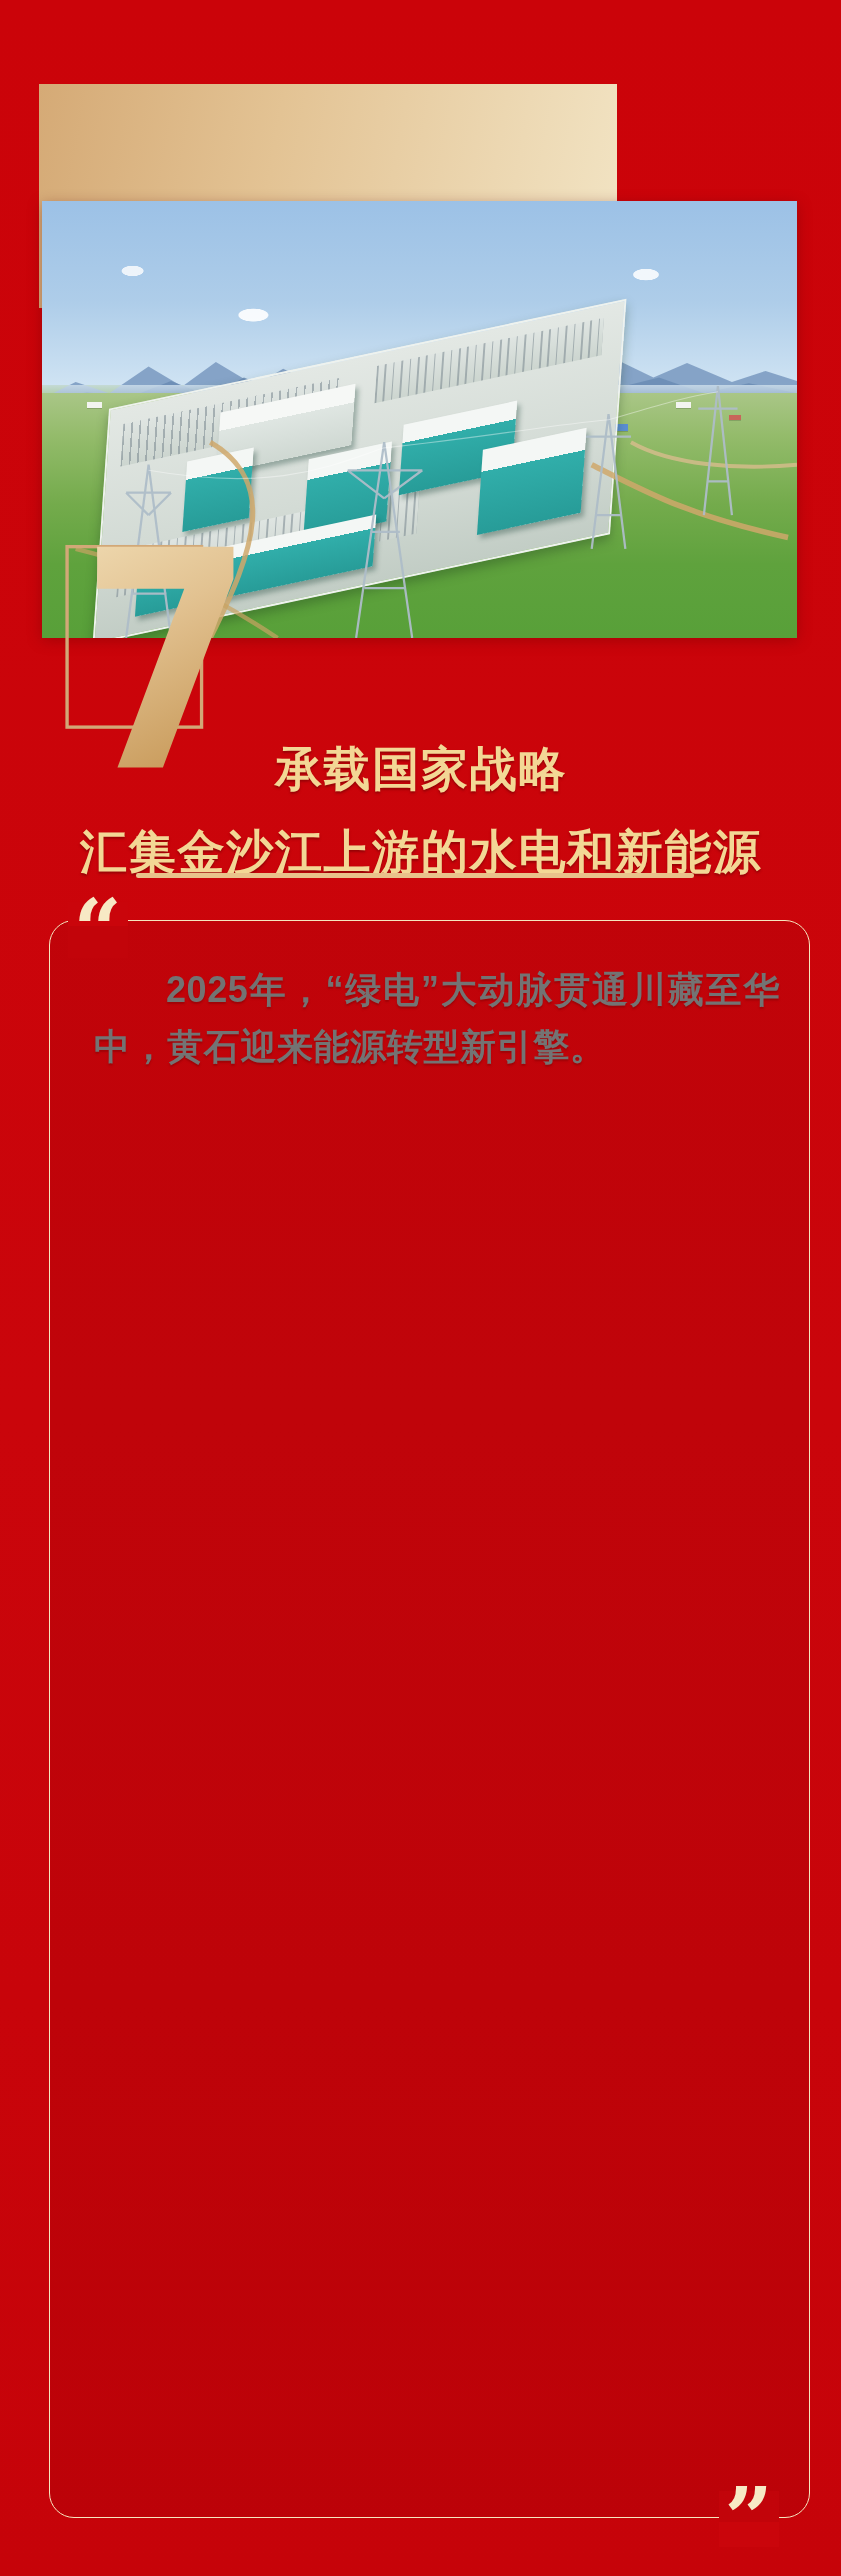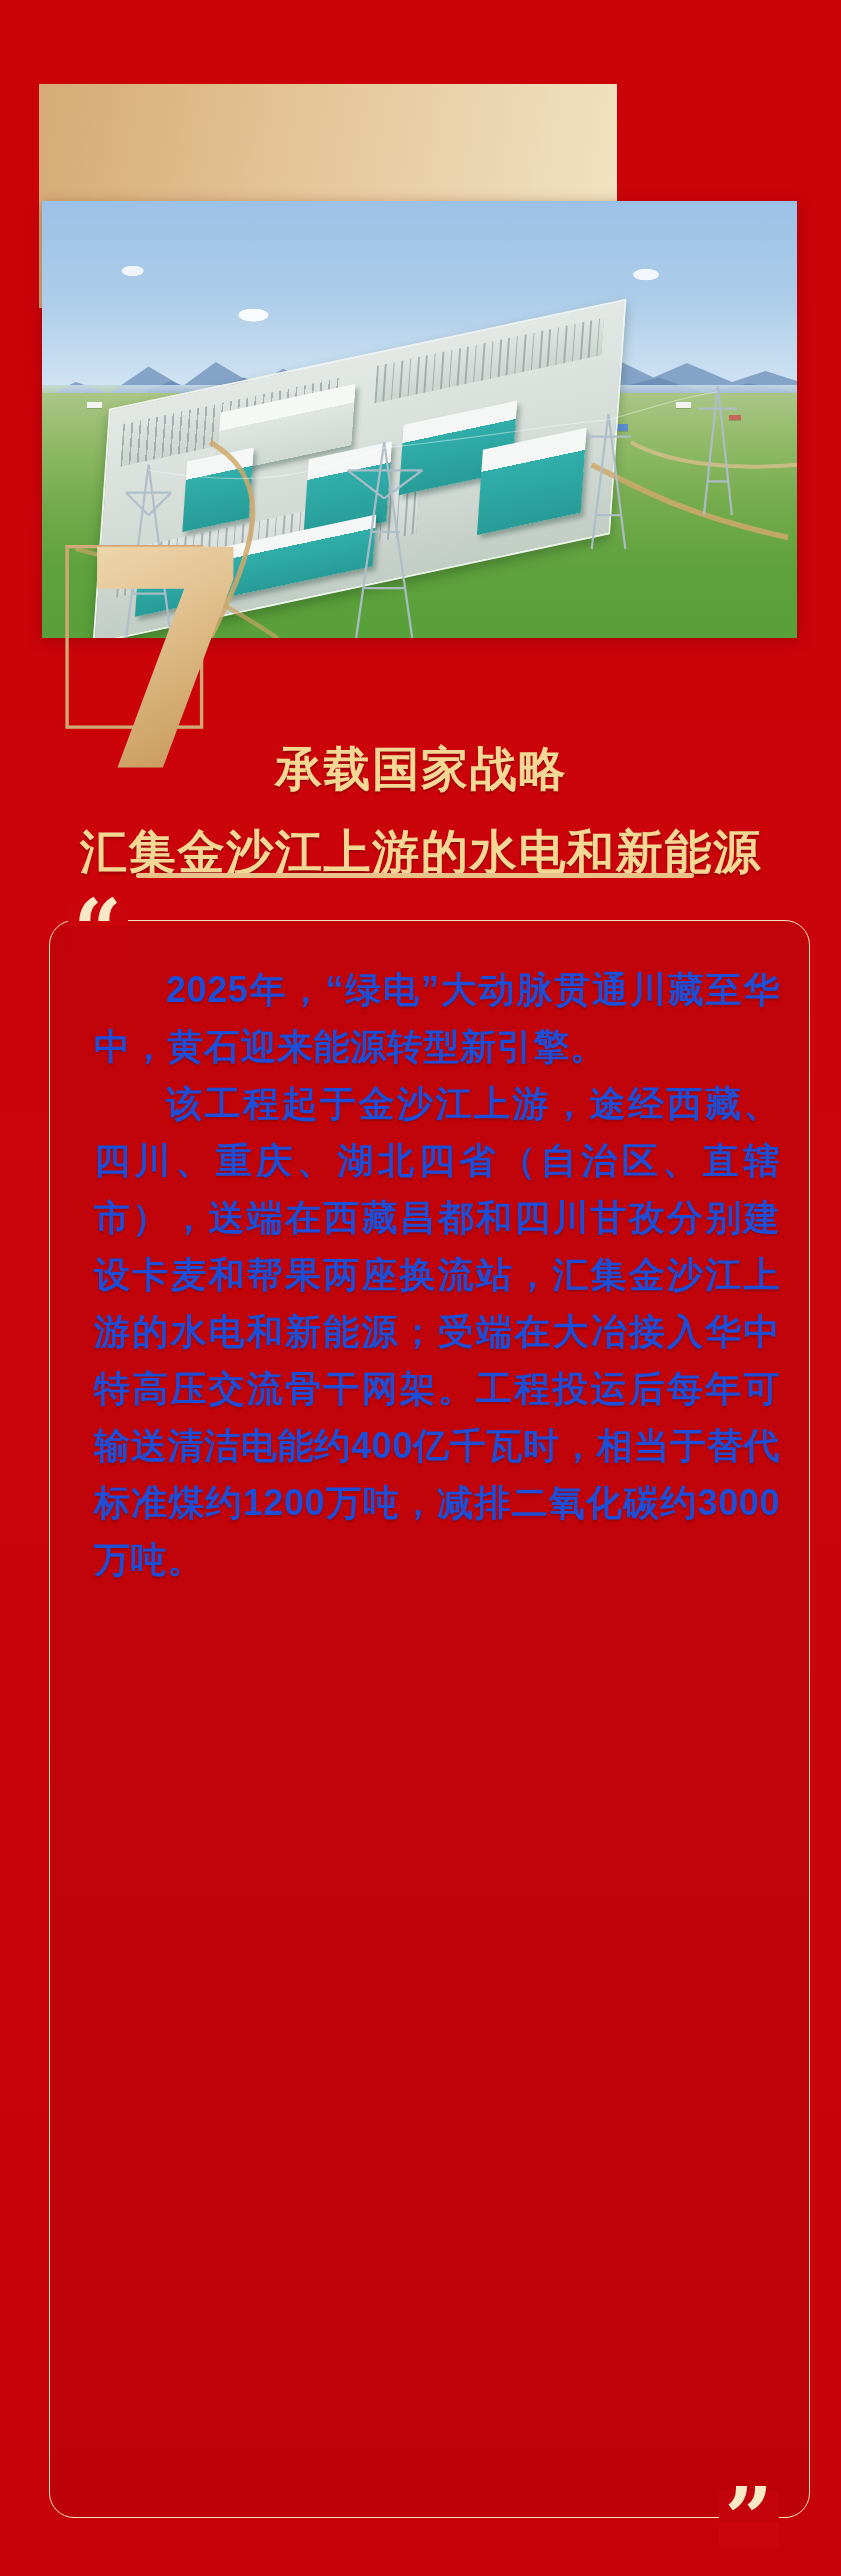--- a/index.html
+++ b/index.html
@@ -59,21 +59,21 @@
   .panel{left:49px;top:920px;width:761px;height:1598px;box-sizing:border-box;
          border:1.7px solid #f6e6be;border-radius:25px;background:rgba(40,0,2,.06);}
   .quote{font-family:"DejaVu Serif","Liberation Serif",serif;font-weight:bold;
          color:#f7e9c5;font-size:84px;line-height:56px;z-index:5;}
   .quote-open{left:68px;top:902px;padding:0 5.6px;
          background:linear-gradient(180deg,#ca050b 0 42%,#c2040a 42% 100%);}
   .quote-close{left:719px;top:2491px;padding:0 5.6px;
          background:linear-gradient(180deg,#c2040a 0 55%,#ca050b 55% 100%);}
 
   
-  .article{left:94px;top:961px;width:686px;color:#1d4ed8;
+  .article{left:94px;top:961px;width:686px;color:#737373;
            font-size:36px;line-height:57px;font-weight:900;
            text-align:justify;letter-spacing:0.6px;}
   .article p{margin:0;text-indent:2em;text-shadow:0 1.7px 1.7px rgba(100,0,0,.35);}
 </style>
 </head>
 <body>
 
 <div class="abs beige-frame"></div>
 
 <div class="abs photo">
@@ -147,15 +147,14 @@
   <div class="title-line">汇集金沙江上游的水电和新能源</div>
 </div>
 <div class="abs title-divider"></div>
 
 <div class="abs panel"></div>
 <div class="abs quote quote-open">“</div>
 <div class="abs quote quote-close">”</div>
 
 <div class="abs article">
   <p>2025年，“绿电”大动脉贯通川藏至华中，黄石迎来能源转型新引擎。</p>
-  <p>该工程起于金沙江上游，途经西藏、四川、重庆、湖北四省（自治区、直辖市），送端在西藏昌都和四川甘孜分别建设卡麦和帮果两座换流站，汇集金沙江上游的水电和新能源；受端在大冶接入华中特高压交流骨干网架。工程投运后每年可输送清洁电能约400亿千瓦时，相当于替代标准煤约1200万吨，减排二氧化碳约3000万吨。</p>
 </div>
 
 
 </body></html>

